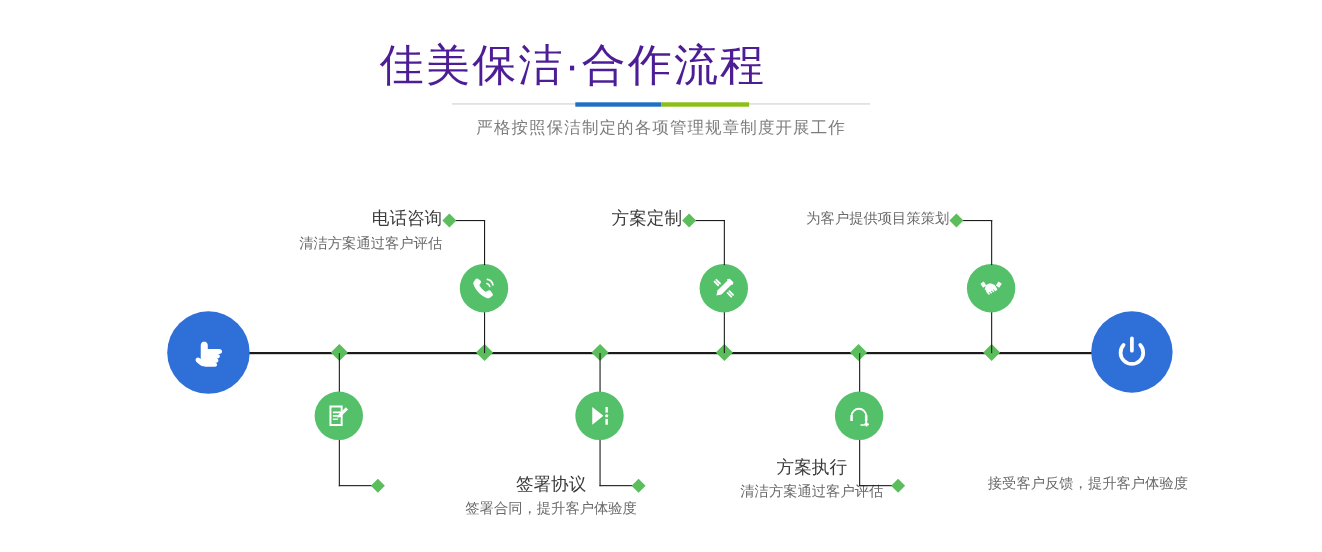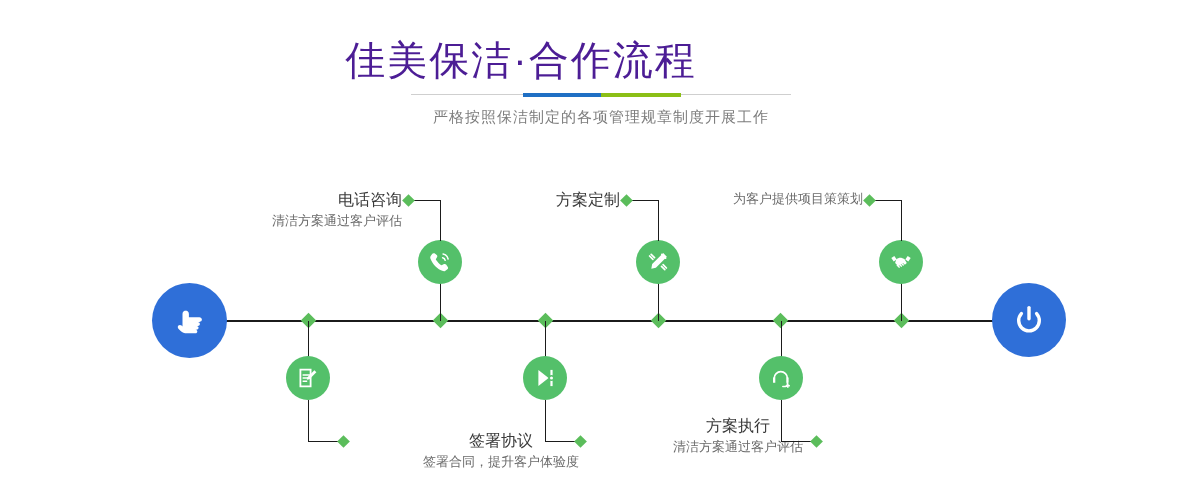--- a/index.html
+++ b/index.html
@@ -204,15 +204,16 @@
         <path fill="none" stroke="#ffffff" stroke-width="1.5" stroke-linecap="round" d="M19.4 17.8v1.6a2.0 2.0 0 0 1-2.0 2.0h-2.6"></path>
         <path fill="#ffffff" d="M19.0 18.6h1.6v4.2h-1.6z"></path>
         <path fill="#ffffff" d="M17.7 19.9h4.2v1.6h-4.2z"></path>
       </svg>
     </span>
   </div>
   <div class="stem" style="left:781px;top:400px;height:42px;"></div>
   <div class="elbow" style="left:781px;top:441px;width:34px;"></div>
   <div class="tick" style="left:812px;top:437px;"></div>
   <div class="lbl bottom" style="left:824px;top:430px;width:330px;">
+    <div class="desc">接受客户反馈，提升客户体验度</div>
   </div>
 
 </div>
 
 </body></html>

